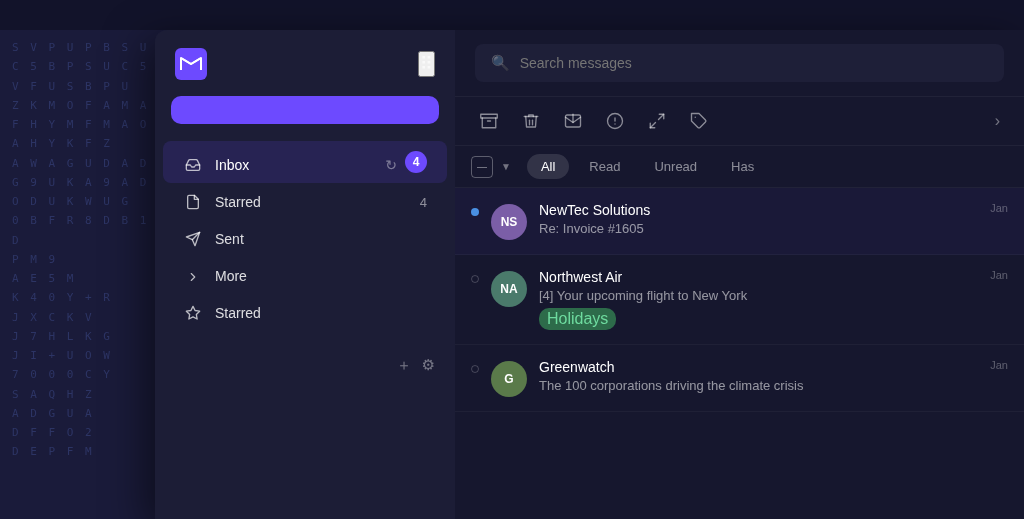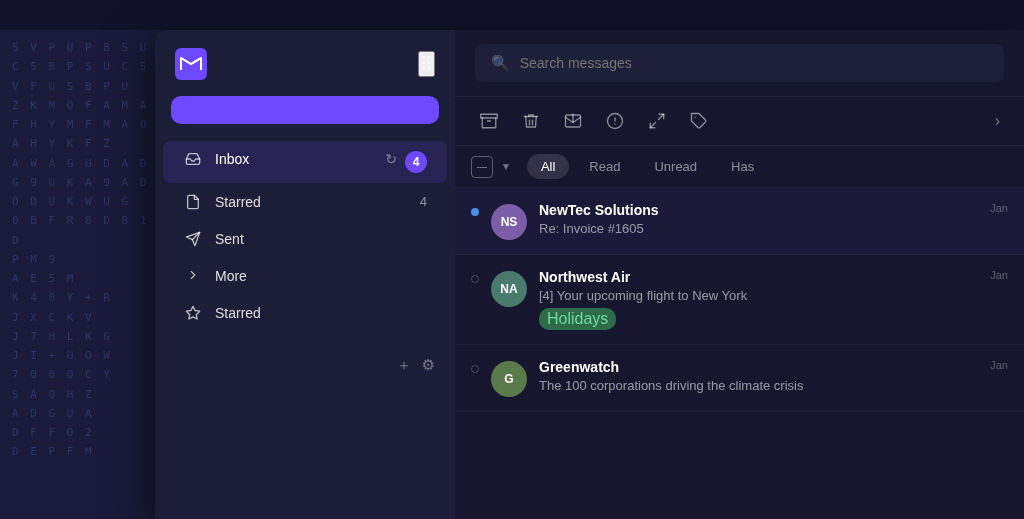--- a/index.html
+++ b/index.html
@@ -92,21 +92,21 @@
       font-size: 16px;
       font-weight: 600;
       cursor: pointer;
       text-align: center;
       width: calc(100% - 32px);
     }
 
     
     .nav-item {
       display: flex;
-      align-items: flex-start;
+      align-items: flex-end;
       padding: 10px 20px;
       cursor: pointer;
       color: #fff;
       font-size: 14px;
       border-radius: 8px;
       margin: 1px 8px;
       position: relative;
     }
     .nav-item.active { background: rgba(109, 74, 255, 0.15); }
 
@@ -329,21 +329,21 @@
       flex-shrink: 0;
       margin-top: 2px;
     }
     .avatar.ns { background: #7b5ea7; }
     .avatar.na { background: #4a7a6b; }
     .avatar.g  { background: #5a7a4a; }
 
     .email-content { flex: 1; min-width: 0; }
     .email-sender {
       font-size: 14px;
-      font-weight: 700;
+      font-weight: 400;
       color: #fff;
       margin-bottom: 3px;
     }
     .email-subject {
       font-size: 13px;
       color: rgba(255,255,255,0.55);
       white-space: nowrap;
       overflow: hidden;
       text-overflow: ellipsis;
     }

